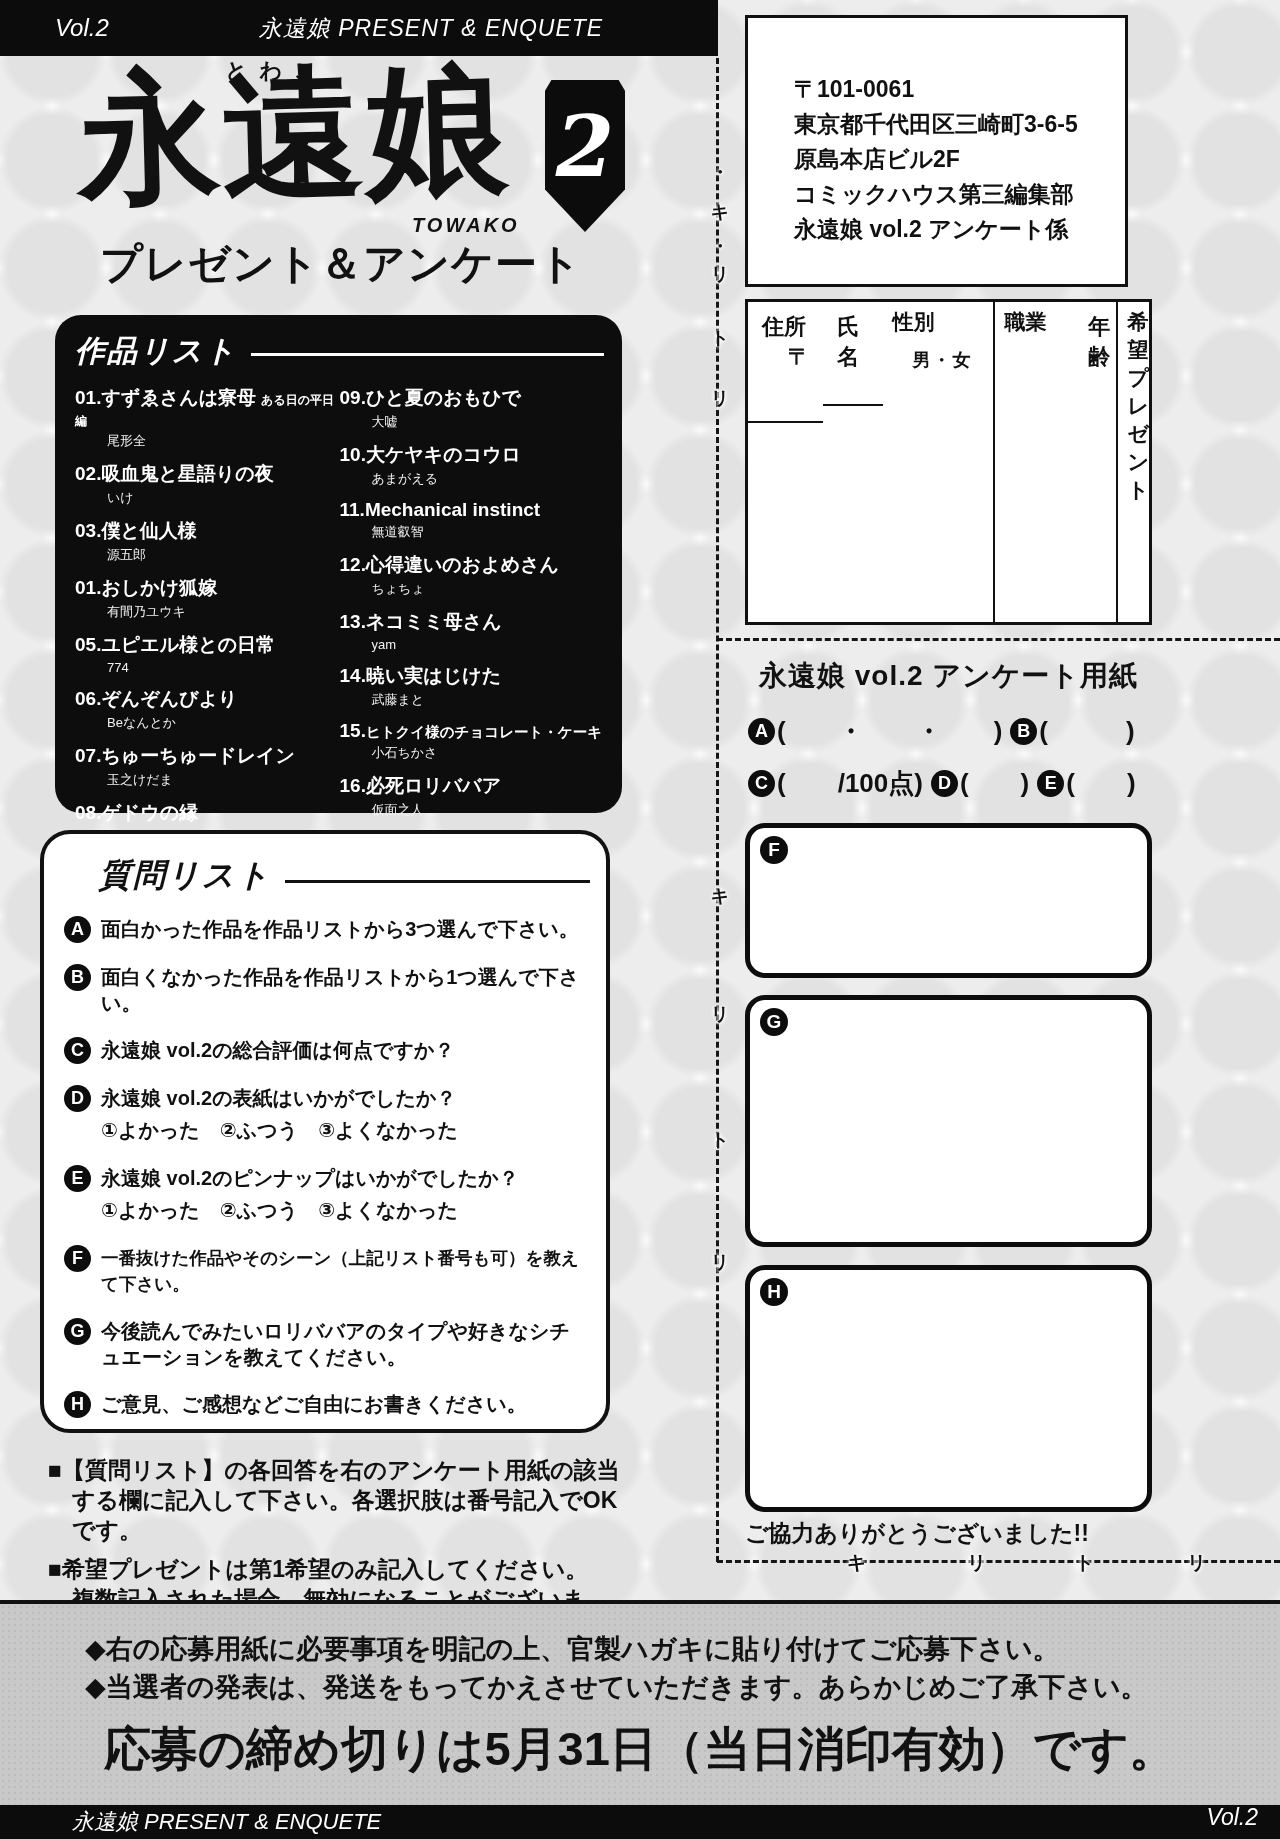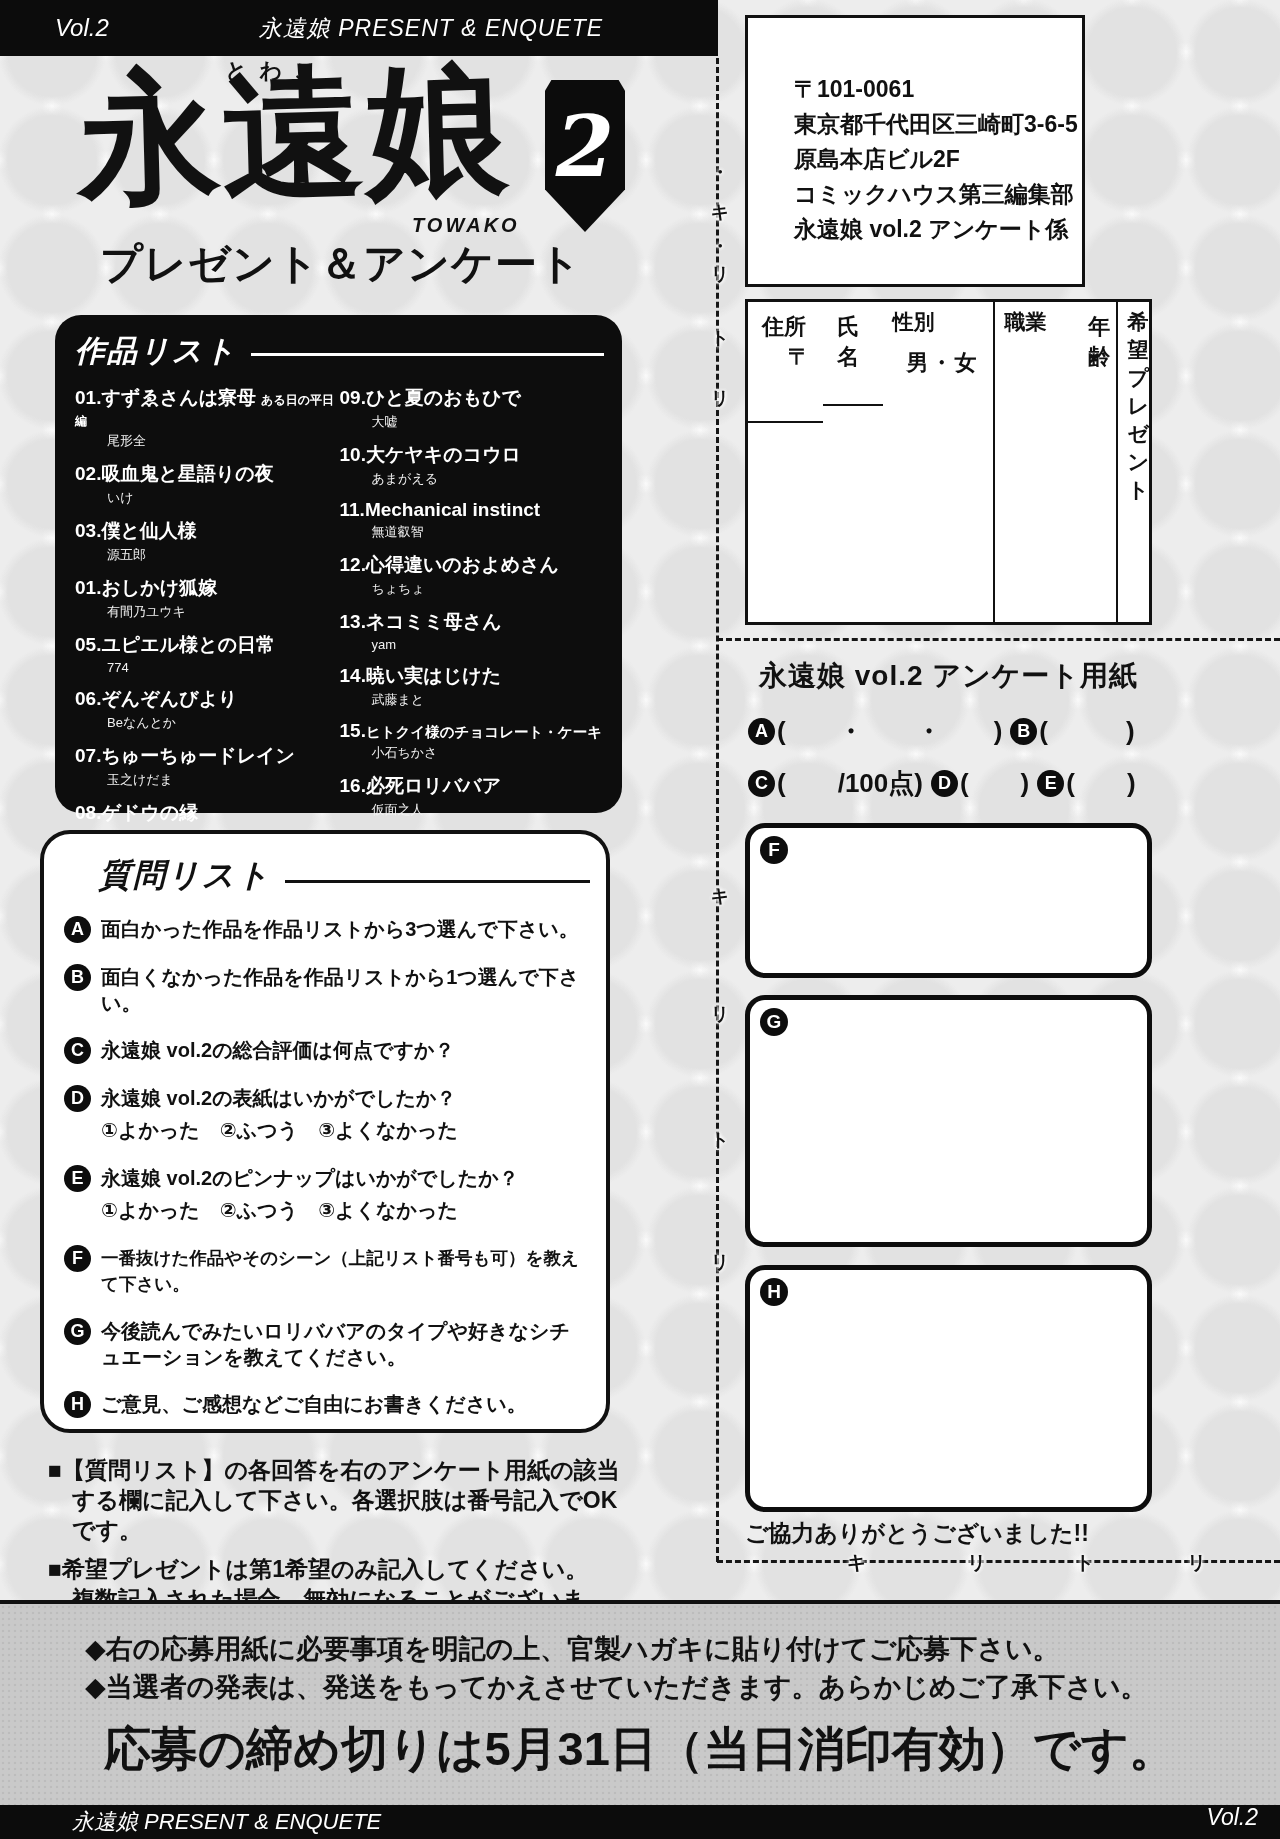--- a/index.html
+++ b/index.html
@@ -54,32 +54,32 @@
   .q-opts:empty{display:none;}
   .q-item:nth-child(6) .q-text{font-size:17.5px;}
   .q-item:nth-child(3) .q-text,.q-item:nth-child(4) .q-text,.q-item:nth-child(5) .q-text{font-weight:600;}
 
   
   .notes{position:absolute;left:48px;top:1455px;width:582px;font-size:23px;font-weight:bold;line-height:30px;}
   .note-block{margin-bottom:9px;}
   .note-l2{padding-left:24px;}
 
   
-  .mail-box{position:absolute;left:745px;top:15px;width:340px;height:272px;background:#fff;border:3px solid #111;box-sizing:border-box;padding:54px 0 0 46px;}
+  .mail-box{position:absolute;left:745px;top:15px;width:383px;height:272px;background:#fff;border:3px solid #111;box-sizing:border-box;padding:54px 0 0 46px;}
   .mail-line{font-size:23px;font-weight:bold;line-height:35px;white-space:nowrap;}
 
   .form-box{position:absolute;left:745px;top:299px;width:407px;height:326px;background:#fff;border:3px solid #111;box-sizing:border-box;display:flex;}
   .f-row1{height:121px;border-bottom:2px solid #111;padding:10px 0 0 14px;font-size:22px;font-weight:bold;box-sizing:border-box;}
   .f-postal{margin-left:26px;}
   .f-row2{height:104px;border-bottom:2px solid #111;position:relative;padding:10px 16px 0 14px;font-size:22px;font-weight:bold;box-sizing:border-box;}
   .f-age{position:absolute;left:265px;top:10px;}
   .f-row3{flex:1;display:flex;}
   .f-cell{box-sizing:border-box;padding:6px 0 0 10px;font-size:21px;font-weight:bold;}
   .f-c1{width:112px;border-right:2px solid #111;}
-  .f-gender{margin-top:12px;text-align:center;font-size:22px;letter-spacing:2px;}
+  .f-gender{margin-top:12px;text-align:center;font-size:18px;letter-spacing:2px;}
   .f-c2{width:123px;border-right:2px solid #111;}
   .f-c3{flex:1;}
 
   .dash1{position:absolute;left:717px;top:638px;width:563px;border-top:3px dashed #161616;}
   .sheet-title{position:absolute;left:745px;top:657px;width:407px;text-align:center;font-size:28px;font-weight:bold;letter-spacing:1px;}
   .slot-row{position:absolute;left:748px;width:410px;display:flex;align-items:center;font-size:26px;font-weight:bold;}
   .slot-row1{top:714px;}
   .slot-row2{top:766px;}
   .slot{display:flex;align-items:center;margin-right:8px;}
   .slot .clet{margin-right:2px;}

